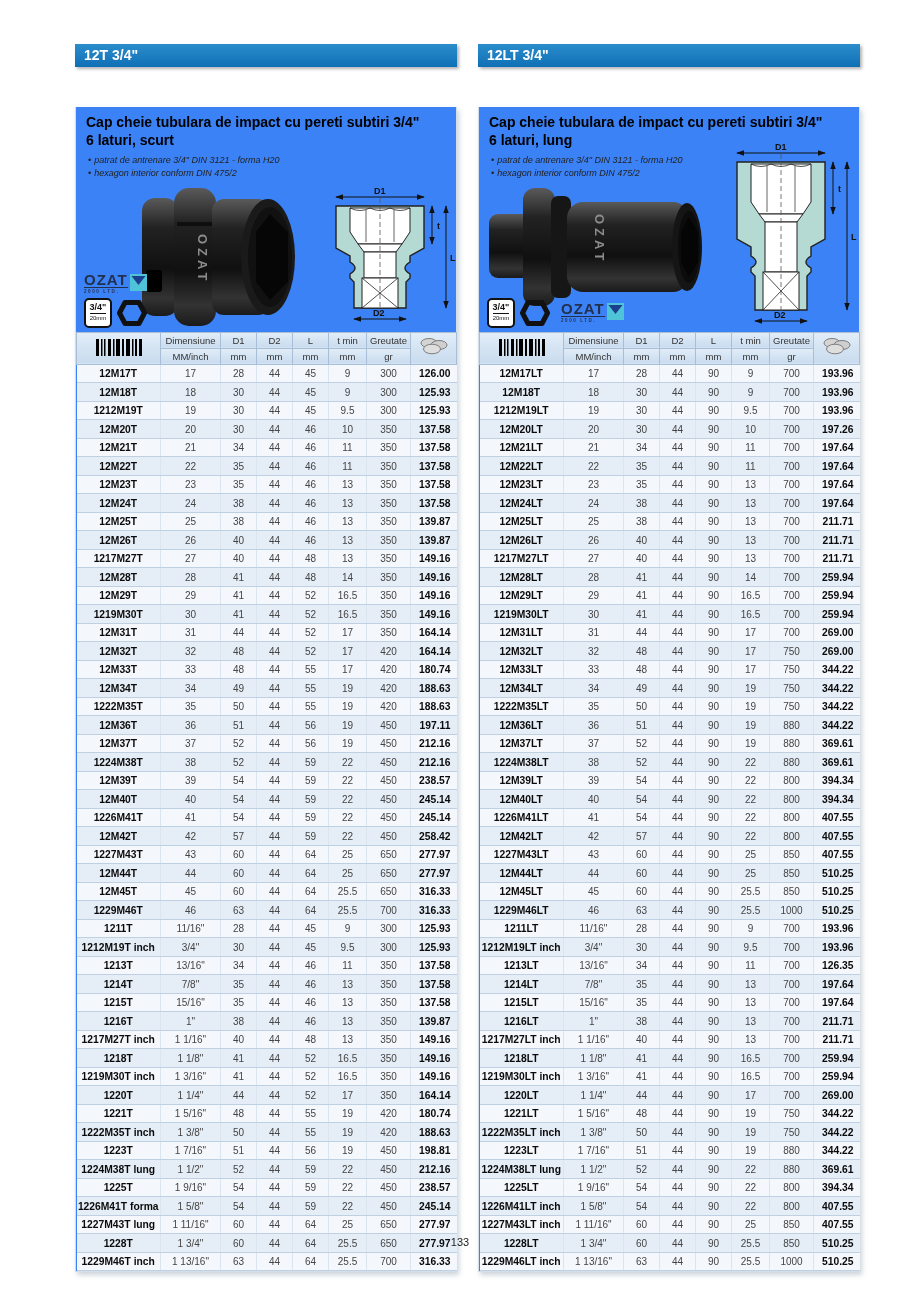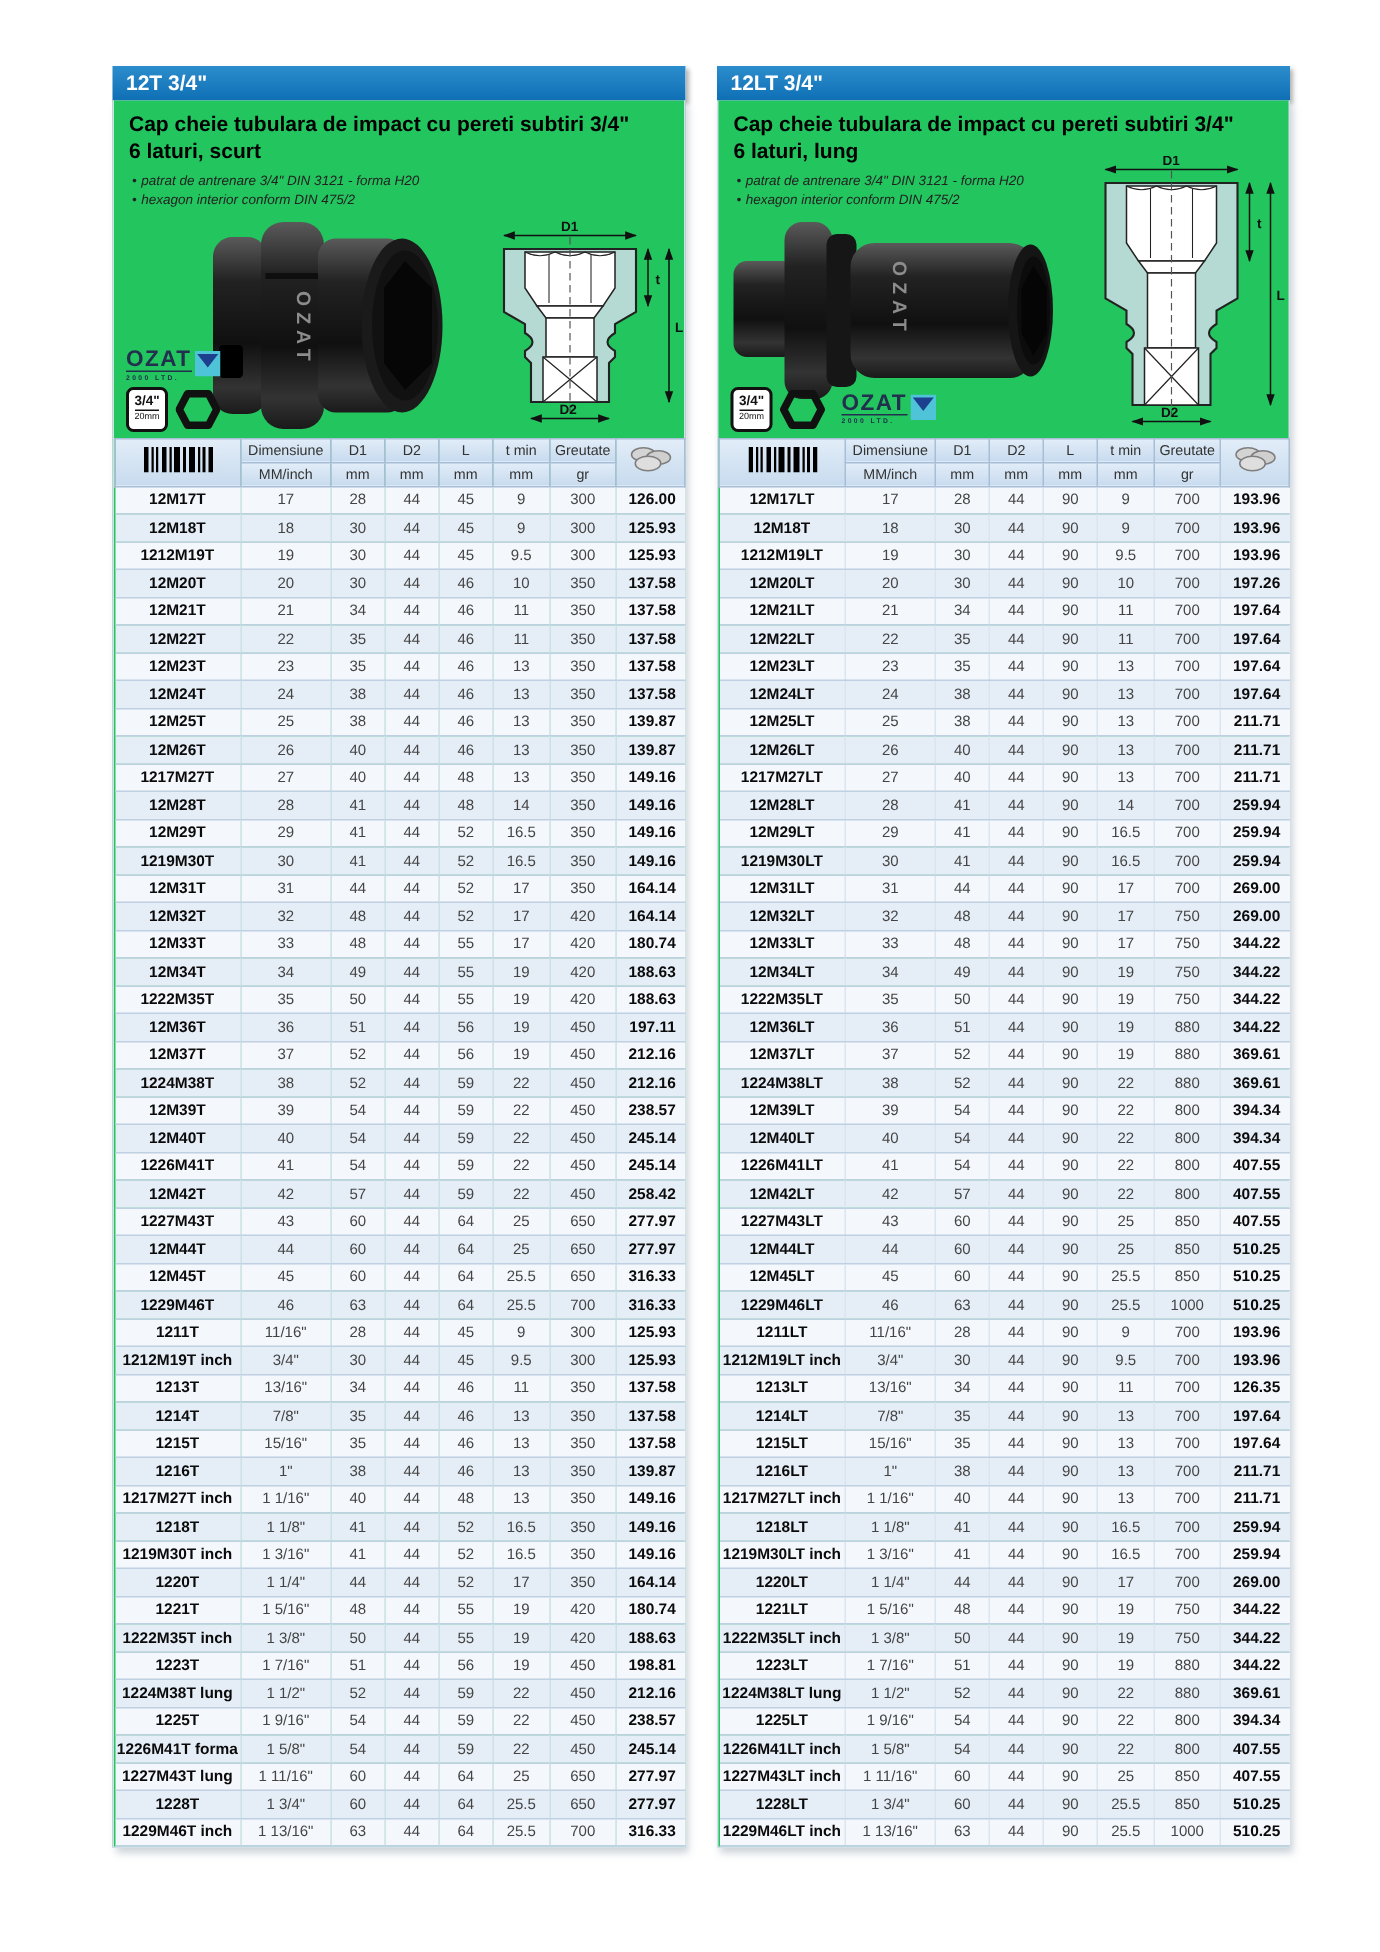--- a/index.html
+++ b/index.html
@@ -4,22 +4,22 @@
 <style>
   html,body{margin:0;padding:0;background:#fff;}
   .page{position:relative;width:920px;height:1301px;background:#fff;
         font-family:"Liberation Sans",sans-serif;color:#111;overflow:hidden;}
   .panel{position:absolute;top:44px;width:382px;}
   .panel.left{left:75px;}
   .panel.right{left:478px;}
   .bar{height:23px;line-height:23px;background:linear-gradient(#2c8dcc,#0f6fb5);
        color:#fff;font-size:14px;font-weight:bold;padding-left:9px;
        box-shadow:2px 2px 3px rgba(0,0,0,.3);}
-  .content{background:#22c55e;border:1px solid #d3dee9;border-top:none;
-           box-shadow:2px 3px 5px rgba(110,130,150,.35);}
+  .content{background:#3b82f6;border:1px solid #d3dee9;border-top:none;
+           box-shadow:2px 3px 5px rgba(110,130,150,.35);margin-top:40px;}
   .title{font-size:14px;font-weight:bold;line-height:1.28;padding:7px 10px 0 10px;color:#000;}
   .bullets{padding:4px 10px 0 12px;}
   .bullet{font-size:9px;font-style:italic;color:#222;line-height:1.45;}
   .bullet .dot{margin-right:3px;}
   .figure{position:relative;height:152px;}
   .product-photo{position:absolute;}
   .left .product-photo{left:56px;top:2px;}
   .right .product-photo{left:4px;top:4px;}
   .diagram{position:absolute;}
   .left .diagram{right:0px;top:6px;}
@@ -1303,13 +1303,14 @@
               <td class="c4">90</td>
               <td class="c5">25.5</td>
               <td class="c6">1000</td>
               <td class="c7">510.25</td>
             </tr>
           </tbody>
       </table>
     </div>
   </div>
 
+  <div class="pagenum">133</div>
 </div>
 
 </body></html>

